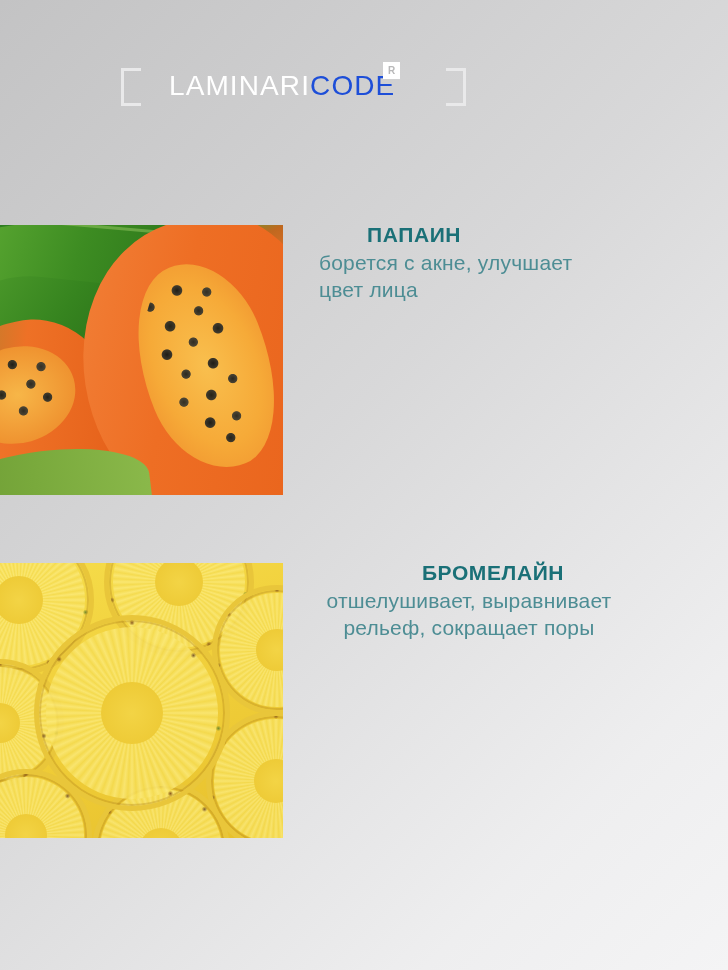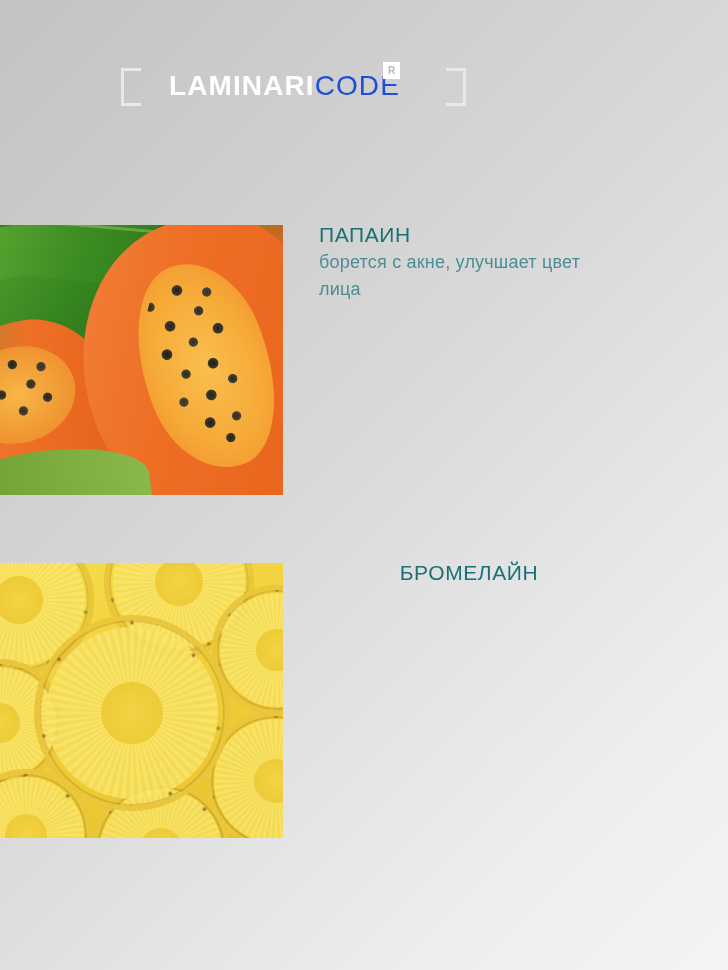--- a/index.html
+++ b/index.html
@@ -30,21 +30,21 @@
     border-bottom:3px solid #e9e9ea;
   }
   .bracket.left  { left:0;  border-left:3px solid #e9e9ea; }
   .bracket.right { right:0; border-right:3px solid #e9e9ea; }
 
   .brand-text {
     position:absolute; left:48px; top:4px;
     font-size:28px; letter-spacing:1.1px; line-height:44px;
     white-space:nowrap; color:#ffffff;
   }
-  .brand-a { font-weight:bold; }
+  .brand-a { font-weight:normal; }
   .brand-b { font-weight:300; color:#1d4ed8; }
 
   .reg-badge {
     position:absolute; left:383px; top:62px;
     width:17px; height:17px; background:#ffffff;
     color:#b8b8b9; font-size:10px; font-weight:bold;
     line-height:17px; text-align:center;
   }
 
   .snowsea-box {
@@ -179,25 +179,25 @@
       radial-gradient(circle 4px at 4%  62%, #7d5a2a 0%, rgba(125,90,42,0) 70%),
       radial-gradient(circle 4px at 12% 22%, #8a5a1e 0%, rgba(138,90,30,0) 70%);
   }
 
   
   .textblock { position:absolute; left:319px; }
   #text-papain    { top:222px; width:300px; }
   #text-bromelain { top:560px; width:300px;text-align:center; }
 
   .ingr-title {
-    font-size:21px; font-weight:normal; letter-spacing:.6px;
-    color:#1a7077; line-height:26px; margin-bottom:1px;
+    font-size:21px; font-weight:bold; letter-spacing:.6px;
+    color:#1a7077; line-height:26px; margin-bottom:1px;margin-left:48px;
   }
   .ingr-desc {
-    font-size:18px; font-weight:300; letter-spacing:.2px;
+    font-size:21px; font-weight:300; letter-spacing:.2px;
     color:#4d8d94; line-height:27px;
   }
 </style>
 </head>
 <body>
 
 <div id="bg"></div>
 
 <div id="header">
 
@@ -276,13 +276,14 @@
   <div class="pslice" style="left:34px; top:52px; width:196px; height:196px;">
     <div class="ring"></div>
       <div class="core"></div>
       <div class="eyes"></div>
       <div class="edge"></div>
   </div>
 </div>
 
 <div class="textblock" id="text-bromelain">
   <div class="ingr-title">БРОМЕЛАЙН</div>
+  <div class="ingr-desc">отшелушивает, выравнивает рельеф, сокращает поры</div>
 </div>
 
 </body></html>

